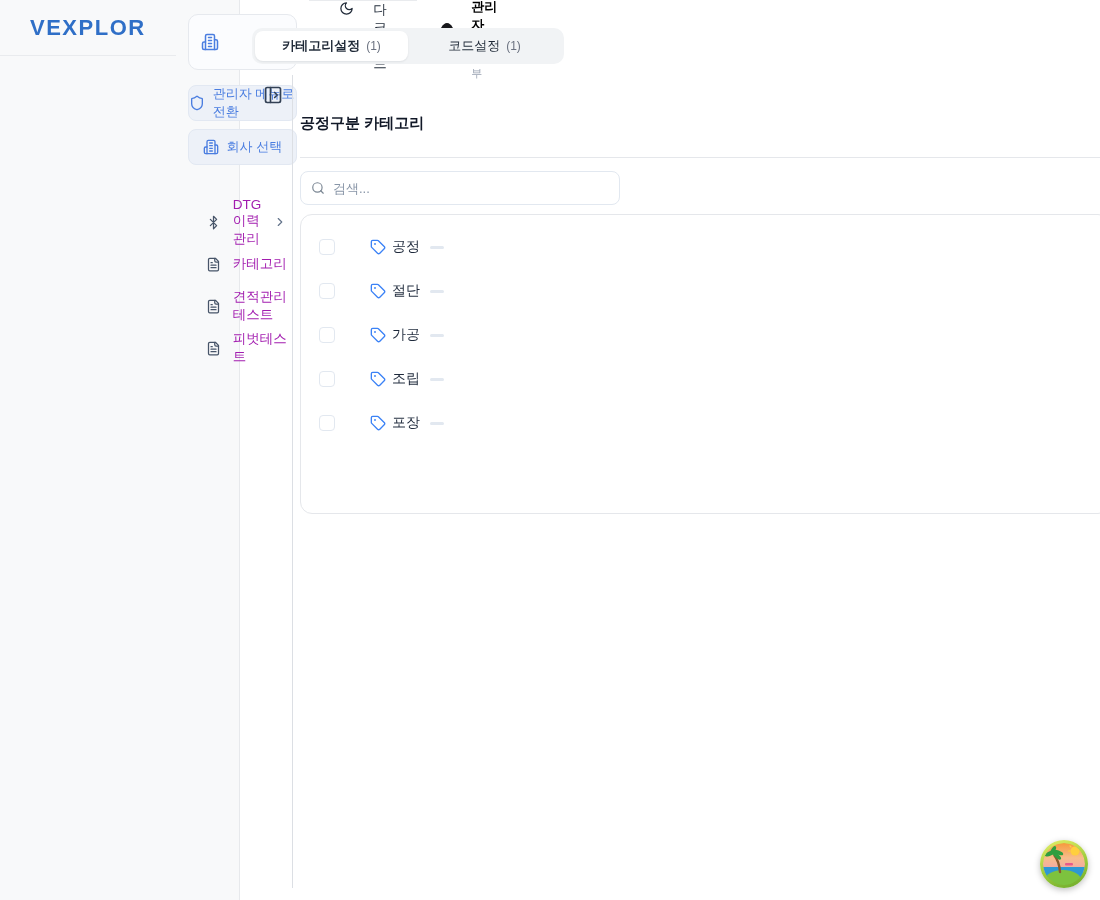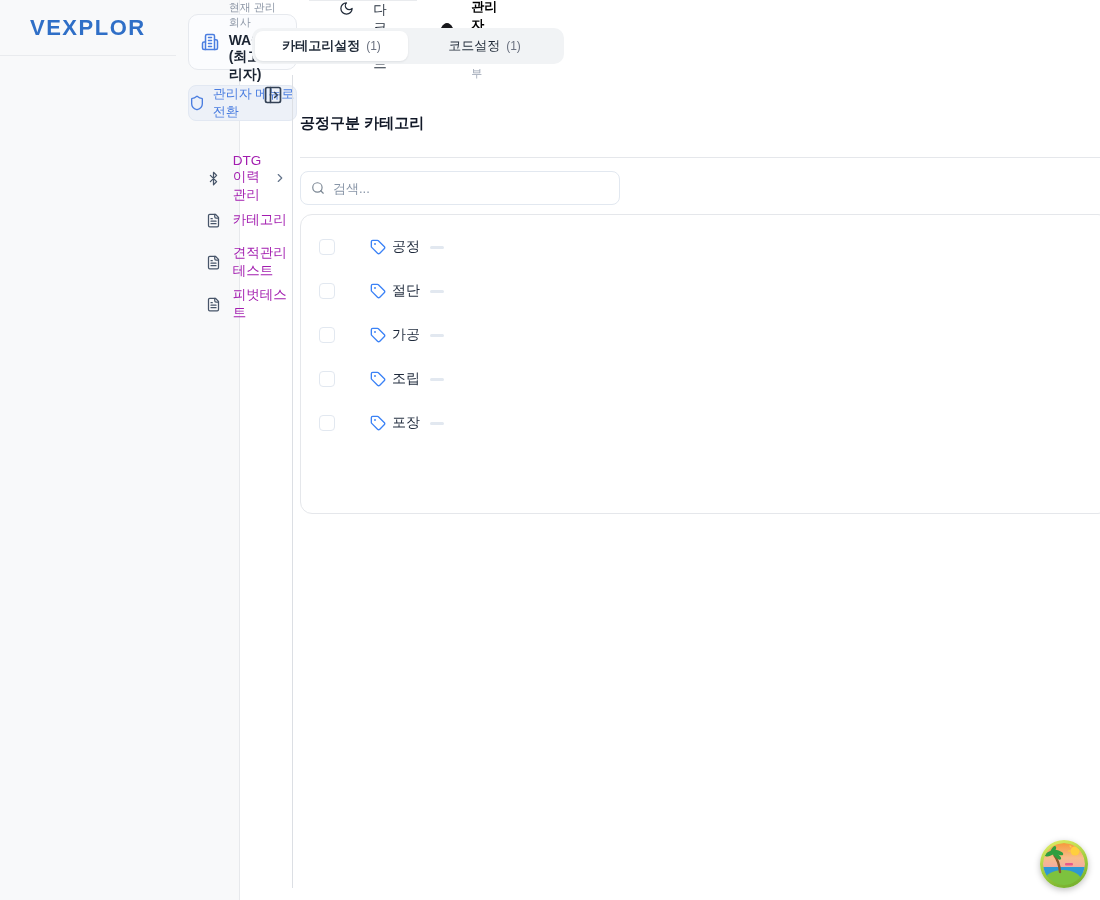--- a/index.html
+++ b/index.html
@@ -104,35 +104,45 @@
           <svg width="18" height="18" viewBox="0 0 24 24" fill="none" stroke="currentColor" stroke-width="2" stroke-linecap="round" stroke-linejoin="round">
               <path d="M6 22V4a2 2 0 0 1 2-2h8a2 2 0 0 1 2 2v18Z"></path>
               <path d="M6 12H4a2 2 0 0 0-2 2v6a2 2 0 0 0 2 2h2"></path>
               <path d="M18 9h2a2 2 0 0 1 2 2v9a2 2 0 0 1-2 2h-2"></path>
               <path d="M10 6h4"></path>
               <path d="M10 10h4"></path>
               <path d="M10 14h4"></path>
               <path d="M10 18h4"></path>
             </svg>
         </span>
-        <span class="cc-text">
-          <span class="cc-label">현재 관리 회사</span>
-          <span class="cc-name">WACE (최고 관리자)</span>
-        </span>
       </div>
 
       <div class="side-btn">
         <span style="display:flex;">
           <svg width="16" height="16" viewBox="0 0 24 24" fill="none" stroke="currentColor" stroke-width="2" stroke-linecap="round" stroke-linejoin="round">
               <path d="M20 13c0 5-3.5 7.5-7.66 8.95a1 1 0 0 1-.67-.01C7.5 20.5 4 18 4 13V6a1 1 0 0 1 1-1c2 0 4.5-1.2 6.24-2.72a1.17 1.17 0 0 1 1.52 0C14.51 3.81 17 5 19 5a1 1 0 0 1 1 1z"></path>
             </svg>
         </span>
         <span>관리자 메뉴로 전환</span>
       </div>
 
+      <div class="side-btn">
+        <span style="display:flex;">
+          <svg width="16" height="16" viewBox="0 0 24 24" fill="none" stroke="currentColor" stroke-width="2" stroke-linecap="round" stroke-linejoin="round">
+              <path d="M6 22V4a2 2 0 0 1 2-2h8a2 2 0 0 1 2 2v18Z"></path>
+              <path d="M6 12H4a2 2 0 0 0-2 2v6a2 2 0 0 0 2 2h2"></path>
+              <path d="M18 9h2a2 2 0 0 1 2 2v9a2 2 0 0 1-2 2h-2"></path>
+              <path d="M10 6h4"></path>
+              <path d="M10 10h4"></path>
+              <path d="M10 14h4"></path>
+              <path d="M10 18h4"></path>
+            </svg>
+        </span>
+        <span>회사 선택</span>
+      </div>
 
       <nav class="nav">
         <div class="nav-item">
           <span class="nav-icon">
             <svg width="15" height="15" viewBox="0 0 24 24" fill="none" stroke="currentColor" stroke-width="2" stroke-linecap="round" stroke-linejoin="round">
                 <path d="m7 7 10 10-5 5V2l5 5L7 17"></path>
               </svg>
           </span>
           <span class="nav-label">DTG 이력관리</span>
           <span class="chev">

